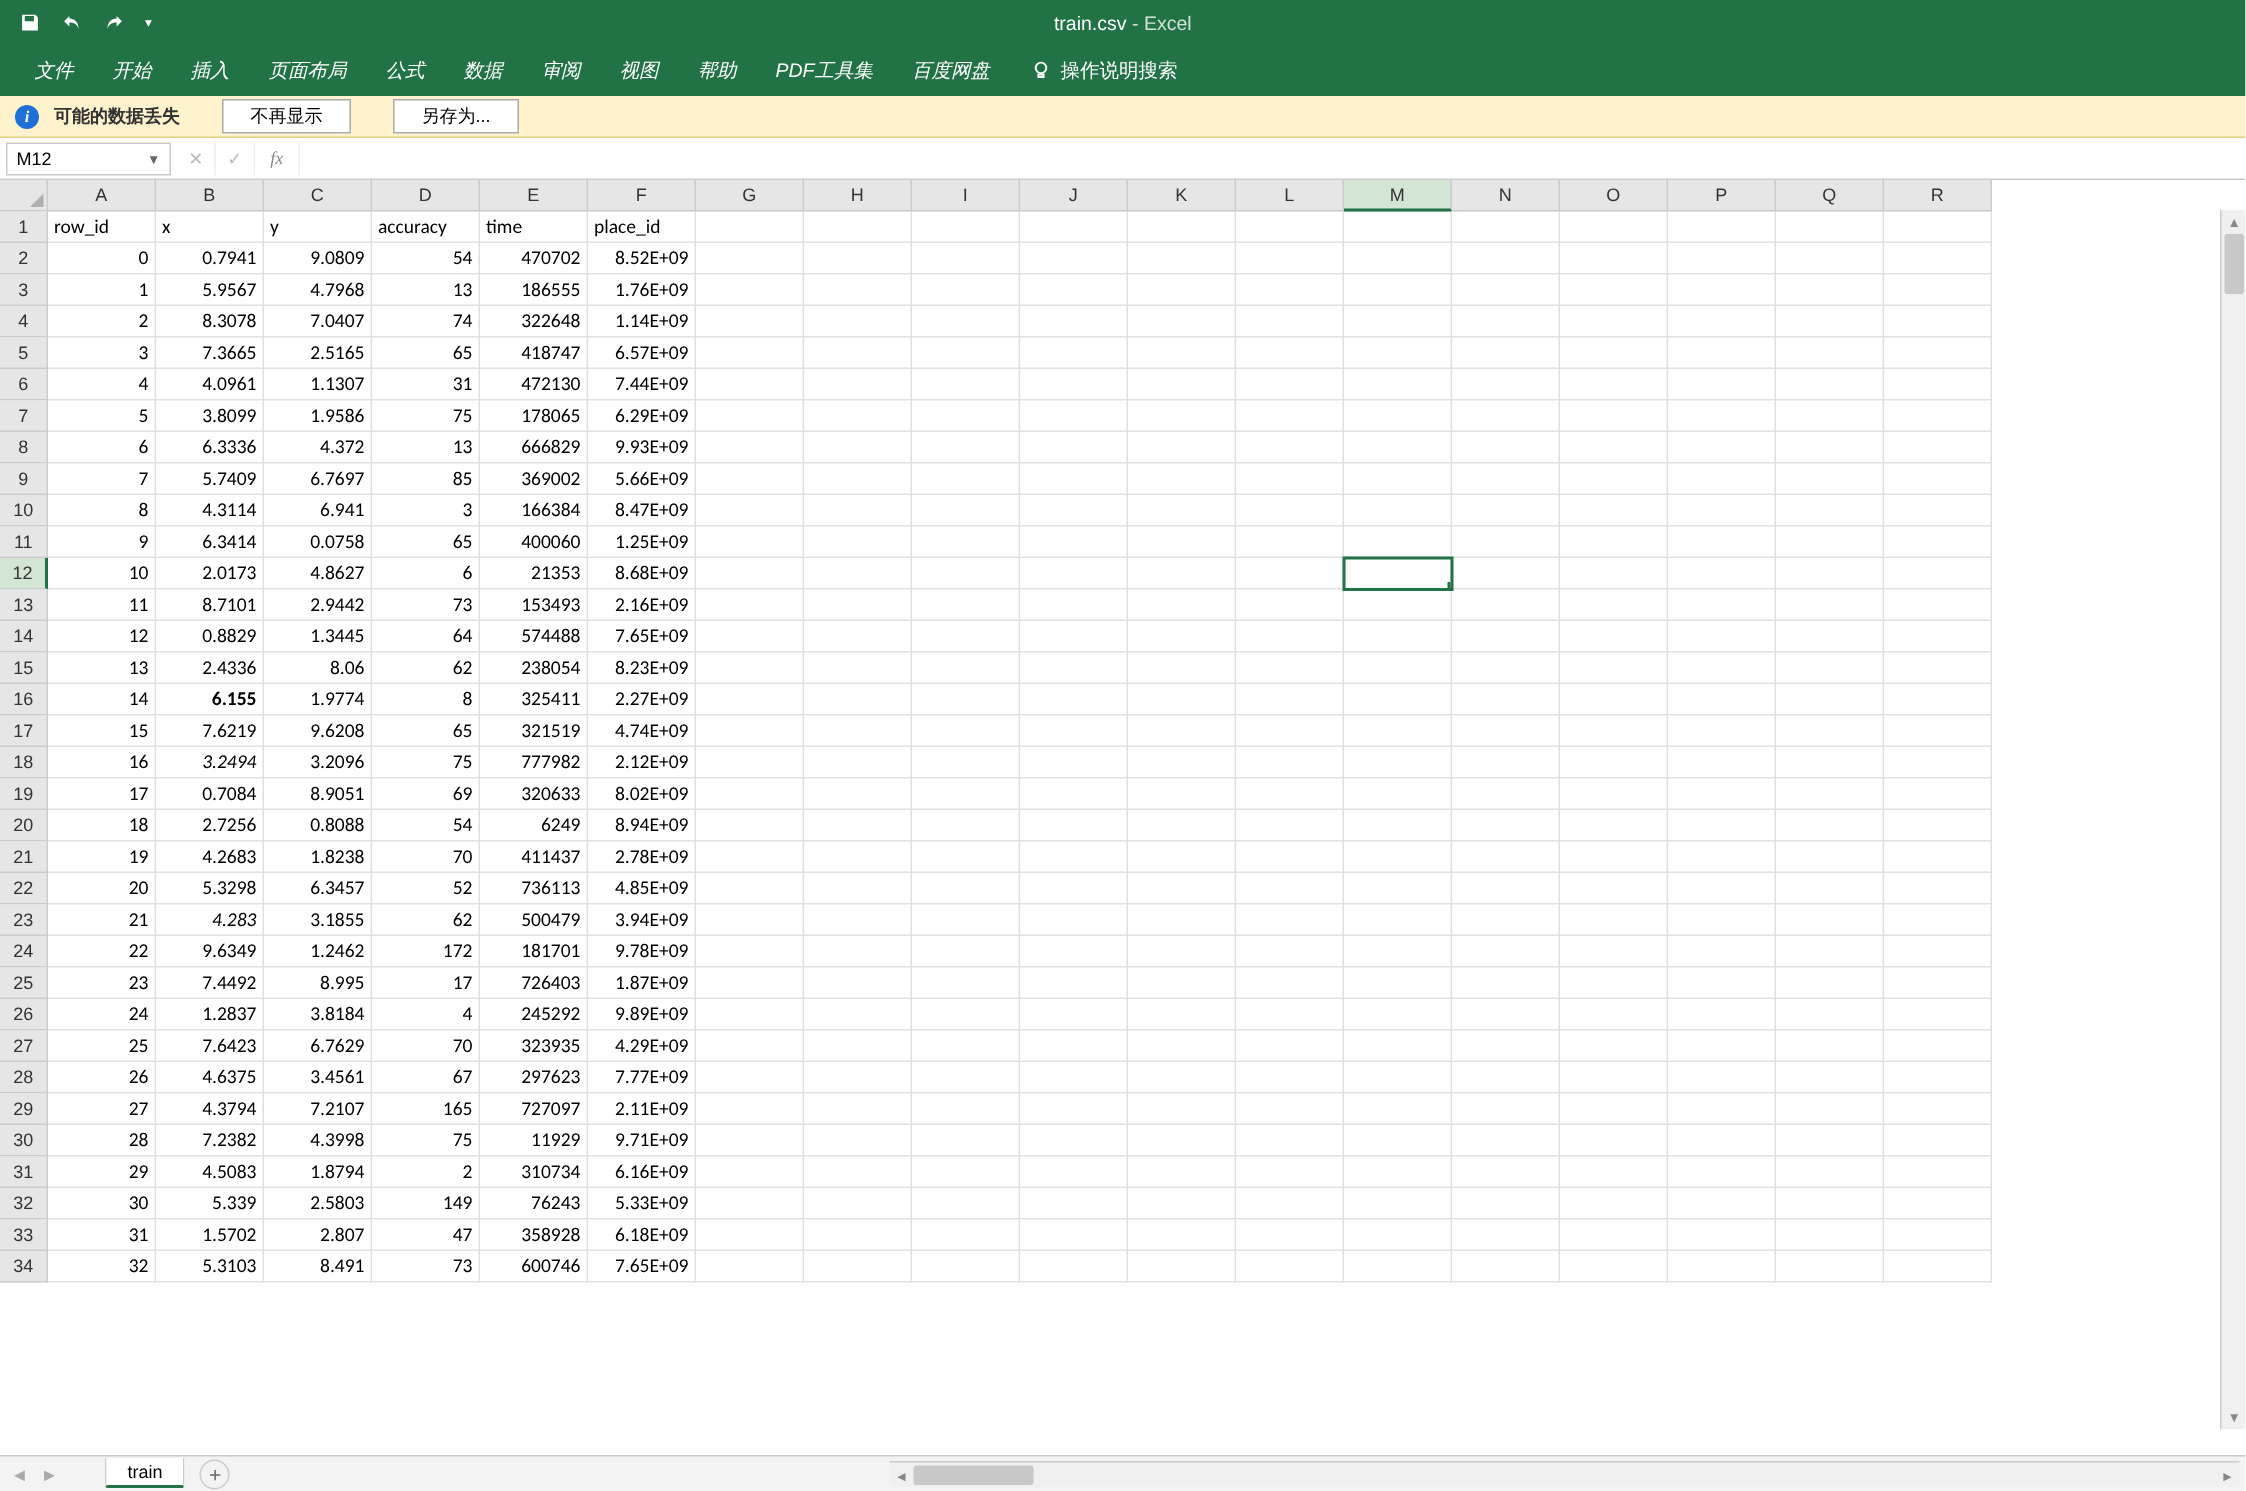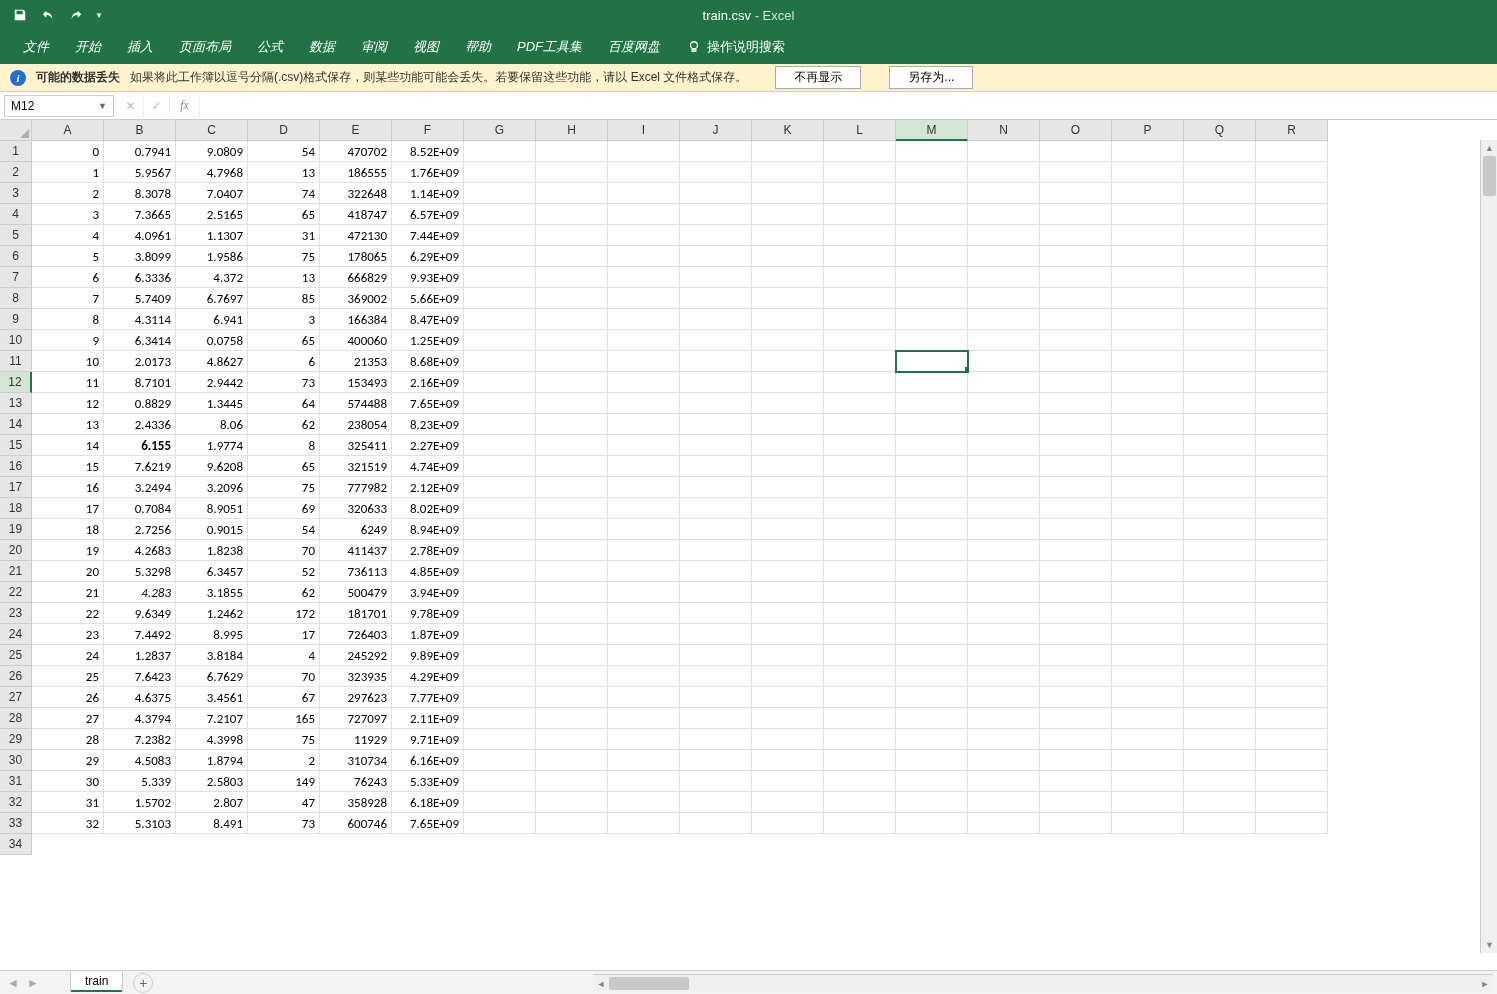--- a/index.html
+++ b/index.html
@@ -215,21 +215,20 @@
         <circle cx="8" cy="6" r="4"></circle>
         <path d="M6 11h4v2H6z"></path>
       </svg>
     <span>操作说明搜索</span>
   </div>
 </div>
 
 <div class="msg-bar">
   <div class="icon-info">i</div>
   <span class="bold">可能的数据丢失</span>
-  <span>如果将此工作簿以逗号分隔(.csv)格式保存，则某些功能可能会丢失。若要保留这些功能，请以 Excel 文件格式保存。</span>
   <button class="btn">不再显示</button>
   <button class="btn">另存为...</button>
 </div>
 
 <div class="fx-row">
   <div class="name-box">
     <span>M12</span>
       <span class="dd">▼</span>
   </div>
   <div class="fx-btns">
@@ -293,20 +292,40 @@
       <div class="row-h">28</div>
       <div class="row-h">29</div>
       <div class="row-h">30</div>
       <div class="row-h">31</div>
       <div class="row-h">32</div>
       <div class="row-h">33</div>
       <div class="row-h">34</div>
     </div>
   <div class="cells" id="cells">
       <div class="row">
+        <div class="cell txt" style="width: 72px;">row_id</div>
+        <div class="cell txt" style="width: 72px;">x</div>
+        <div class="cell txt" style="width: 72px;">y</div>
+        <div class="cell txt" style="width: 72px;">accuracy</div>
+        <div class="cell txt" style="width: 72px;">time</div>
+        <div class="cell txt" style="width: 72px;">place_id</div>
+        <div class="cell txt" style="width: 72px;"></div>
+        <div class="cell txt" style="width: 72px;"></div>
+        <div class="cell txt" style="width: 72px;"></div>
+        <div class="cell txt" style="width: 72px;"></div>
+        <div class="cell txt" style="width: 72px;"></div>
+        <div class="cell txt" style="width: 72px;"></div>
+        <div class="cell txt" style="width: 72px;"></div>
+        <div class="cell txt" style="width: 72px;"></div>
+        <div class="cell txt" style="width: 72px;"></div>
+        <div class="cell txt" style="width: 72px;"></div>
+        <div class="cell txt" style="width: 72px;"></div>
+        <div class="cell txt" style="width: 72px;"></div>
+      </div>
+      <div class="row">
         <div class="cell num" style="width: 72px;">0</div>
         <div class="cell num" style="width: 72px;">0.7941</div>
         <div class="cell num" style="width: 72px;">9.0809</div>
         <div class="cell num" style="width: 72px;">54</div>
         <div class="cell num" style="width: 72px;">470702</div>
         <div class="cell num" style="width: 72px;">8.52E+09</div>
         <div class="cell txt" style="width: 72px;"></div>
         <div class="cell txt" style="width: 72px;"></div>
         <div class="cell txt" style="width: 72px;"></div>
         <div class="cell txt" style="width: 72px;"></div>
@@ -614,21 +633,21 @@
         <div class="cell txt" style="width: 72px;"></div>
         <div class="cell txt" style="width: 72px;"></div>
         <div class="cell txt" style="width: 72px;"></div>
         <div class="cell txt" style="width: 72px;"></div>
         <div class="cell txt" style="width: 72px;"></div>
         <div class="cell txt" style="width: 72px;"></div>
         <div class="cell txt" style="width: 72px;"></div>
       </div>
       <div class="row">
         <div class="cell num" style="width: 72px;">16</div>
-        <div class="cell num" style="width: 72px;">3.2494</div>
+        <div class="cell num" style="width: 72px; font-style: italic;">3.2494</div>
         <div class="cell num" style="width: 72px;">3.2096</div>
         <div class="cell num" style="width: 72px;">75</div>
         <div class="cell num" style="width: 72px;">777982</div>
         <div class="cell num" style="width: 72px;">2.12E+09</div>
         <div class="cell txt" style="width: 72px;"></div>
         <div class="cell txt" style="width: 72px;"></div>
         <div class="cell txt" style="width: 72px;"></div>
         <div class="cell txt" style="width: 72px;"></div>
         <div class="cell txt" style="width: 72px;"></div>
         <div class="cell txt" style="width: 72px;"></div>
@@ -655,21 +674,21 @@
         <div class="cell txt" style="width: 72px;"></div>
         <div class="cell txt" style="width: 72px;"></div>
         <div class="cell txt" style="width: 72px;"></div>
         <div class="cell txt" style="width: 72px;"></div>
         <div class="cell txt" style="width: 72px;"></div>
         <div class="cell txt" style="width: 72px;"></div>
       </div>
       <div class="row">
         <div class="cell num" style="width: 72px;">18</div>
         <div class="cell num" style="width: 72px;">2.7256</div>
-        <div class="cell num" style="width: 72px;">0.9015</div>
+        <div class="cell num" style="width: 72px;">0.8088</div>
         <div class="cell num" style="width: 72px;">54</div>
         <div class="cell num" style="width: 72px;">6249</div>
         <div class="cell num" style="width: 72px;">8.94E+09</div>
         <div class="cell txt" style="width: 72px;"></div>
         <div class="cell txt" style="width: 72px;"></div>
         <div class="cell txt" style="width: 72px;"></div>
         <div class="cell txt" style="width: 72px;"></div>
         <div class="cell txt" style="width: 72px;"></div>
         <div class="cell txt" style="width: 72px;"></div>
         <div class="cell txt" style="width: 72px;"></div>

